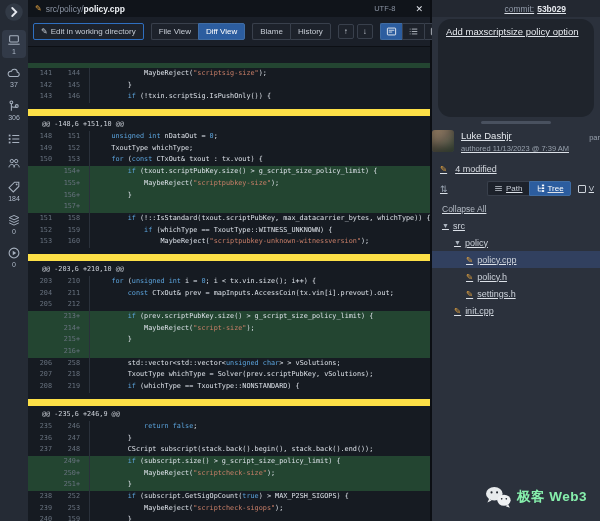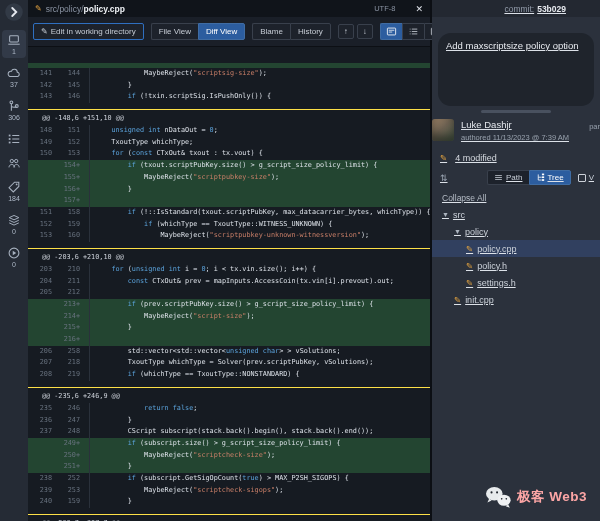--- a/index.html
+++ b/index.html
@@ -53,21 +53,21 @@
   .btn-group .btn:last-child { border-radius:0 2px 2px 0; border-right-width:1px; }
   .btn.active { background:#2c5d9f; border-color:#3f6ca3; color:#fff; }
   .btn.icon-btn { padding:2px 5px; }
   .btn.icon-btn svg { width:11px; height:11px; display:block; }
   .arrow-btns { display:flex; gap:3px; }
   
   .code {
     flex:1; overflow:hidden; background:#161b22; position:relative;
     font-family:"DejaVu Sans Mono", monospace; font-size:6.8px;
   }
-  .hunk { border-top:1px solid #fde047; margin-top:6px; padding-top:2px; }
+  .hunk { border-top:7px solid #fde047; margin-top:6px; padding-top:2px; }
   .hunk.first { border-top:none; margin-top:0; padding-top:16px; }
   .hunk-header { height:13px; line-height:13px; padding-left:14px; color:#ced3db; white-space:pre; }
   .cl { display:flex; height:11.7px; line-height:11.7px; white-space:pre; }
   .cl.add { background:#234531; }
   .cl.partial { height:5px; background:#234531; }
   .no { color:#68727f; flex-shrink:0; }
   .no.old { width:24px; text-align:right; }
   .no.new { width:28px; text-align:right; }
   .gut { width:10px; border-right:1px solid #2a313b; margin-right:5px; flex-shrink:0; }
   .ct { color:#dce1e8; }
@@ -76,21 +76,21 @@
   .ct .s { color:#c97f68; }
   
   .panel { flex:1; background:#2b313c; display:flex; flex-direction:column; position:relative;text-decoration:underline; }
   .panel-top {
     height:17px; background:#232831; display:flex; align-items:center;
     justify-content:flex-end; padding-right:34px; font-size:8.5px; flex-shrink:0;
   }
   .commit-label { color:#939cab; margin-right:3px; }
   .commit-hash { color:#e8ebf0; font-weight:bold; }
   .msgbox {
-    margin:16px 6px 0; height:73px; background:#1f242c; border-radius:13px;
+    margin:2px 6px 0; height:98px; background:#1f242c; border-radius:13px;
     padding:7px 8px; font-size:9.5px; color:#e8ebf0; flex-shrink:0; cursor:text;
   }
   .scroll-handle { width:70px; height:3px; background:#49515f; border-radius:2px; margin:4px auto 0; flex-shrink:0; }
   .author { display:flex; padding:6px 0 3px; position:relative; flex-shrink:0; }
   .avatar {
     width:22px; height:22px; border-radius:3px; flex-shrink:0;
     background:linear-gradient(135deg,#9c8166 0%,#6e6252 45%,#4a5a48 100%);
     box-shadow:inset 0 -6px 8px rgba(20,25,20,.55);
   }
   .author-info { margin-left:7px; }
@@ -106,21 +106,21 @@
   .cbx { width:8px; height:8px; border:1px solid #ccd1d8; background:transparent; border-radius:1px; display:inline-block; cursor:pointer; }
   .cbx-label { font-size:8px; color:#c6ccd5; margin-left:3px; }
   .collapse-all { padding:5px 10px 3px; font-size:8.5px; color:#b6bdc7; cursor:pointer; flex-shrink:0; }
   .tree { flex-shrink:0; }
   .trow { height:17px; display:flex; align-items:center; font-size:9px; color:#ccd2da; cursor:pointer; }
   .trow.selected { background:#31405f; }
   .tarrow { color:#aab2bd; font-size:7px; margin-right:4px; }
   .tpencil { color:#dfa03f; font-size:8.5px; margin-right:4px; }
   .watermark { position:absolute; right:13px; bottom:12px; display:flex; align-items:center; gap:5px; }
   .watermark svg { width:28px; height:24px; display:block; }
-  .wm-text { font-size:13.5px; font-weight:bold; color:#fca5a5; letter-spacing:.5px; }
+  .wm-text { font-size:13.5px; font-weight:bold; color:#86efac; letter-spacing:.5px; }
 </style>
 </head>
 <body>
 
 <div class="app">
 
   <aside class="rail">
     <div class="collapse-btn">
       <svg viewBox="0 0 16 16">
         <circle cx="8" cy="8" r="7" fill="#323a46"></circle>

